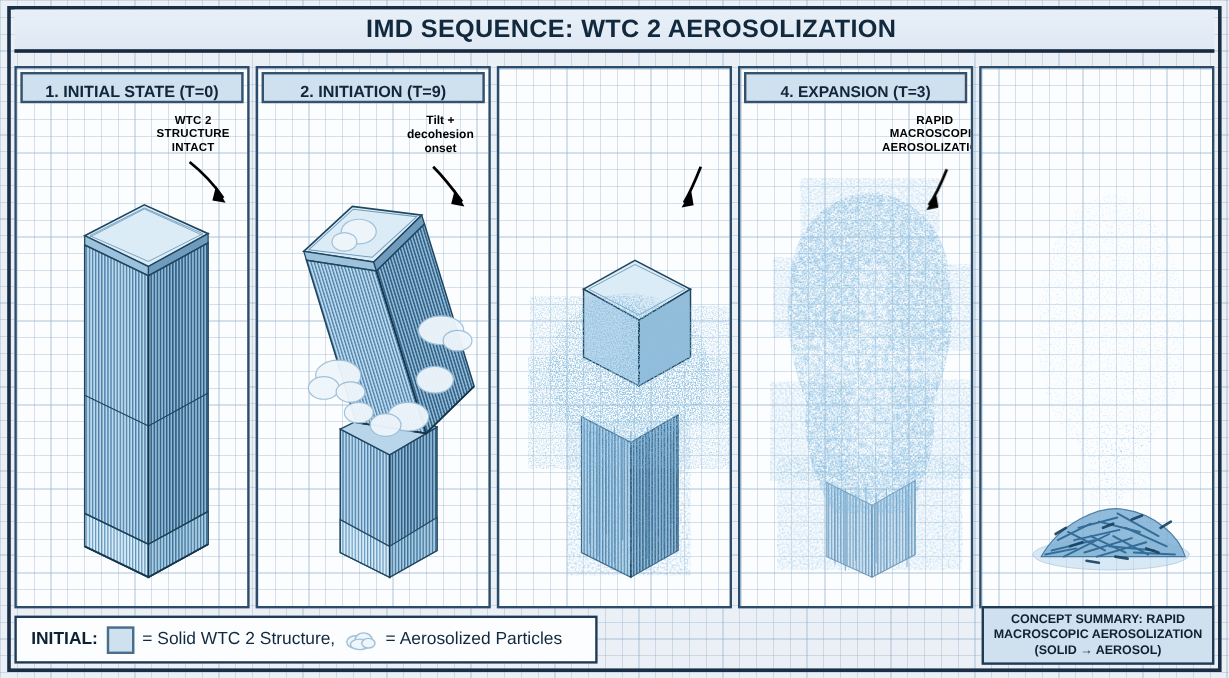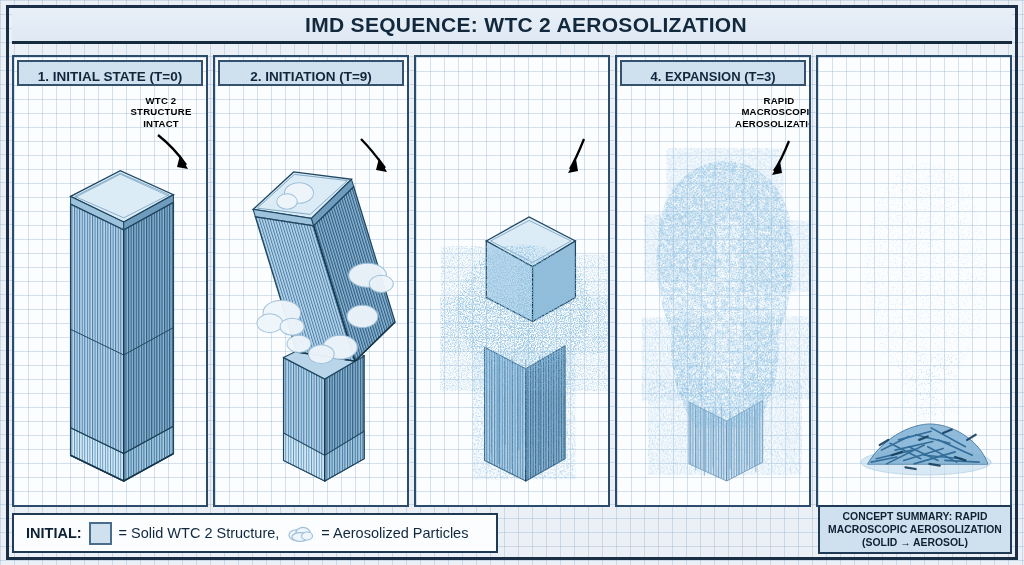--- a/index.html
+++ b/index.html
@@ -163,20 +163,23 @@
           <line x1="100" y1="99" x2="100" y2="392" stroke="#16364b" stroke-width="1.4"></line>
         </svg>
       </div>
     </div>
 
     <div class="panel p2">
       <div class="panel-header">
         <span>2. INITIATION (T=9)</span>
       </div>
       <div class="panel-body">
+        <div class="anno mixed" style="left:86px;top:8px;width:84px;">Tilt +
+decohesion
+onset</div>
         <svg class="anno-arrow" style="left:116px;top:50px;" width="46" height="40" viewBox="0 0 46 40">
           <path d="M6 2 C 14 10, 22 20, 30 31" stroke="#000" stroke-width="2.3" fill="none"></path>
           <path d="M24 21 L32 35 L21 33 Z" fill="#000"></path>
         </svg>
         <svg width="100%" height="100%" viewBox="0 0 196 420" preserveAspectRatio="xMidYMax meet">
           <defs>
             <pattern id="stripe2" width="3" height="4" patternUnits="userSpaceOnUse">
               <rect width="3" height="4" fill="#bcd8ec"></rect>
                 <rect width="1.25" height="4" fill="#4a7fa8"></rect>
             </pattern>

